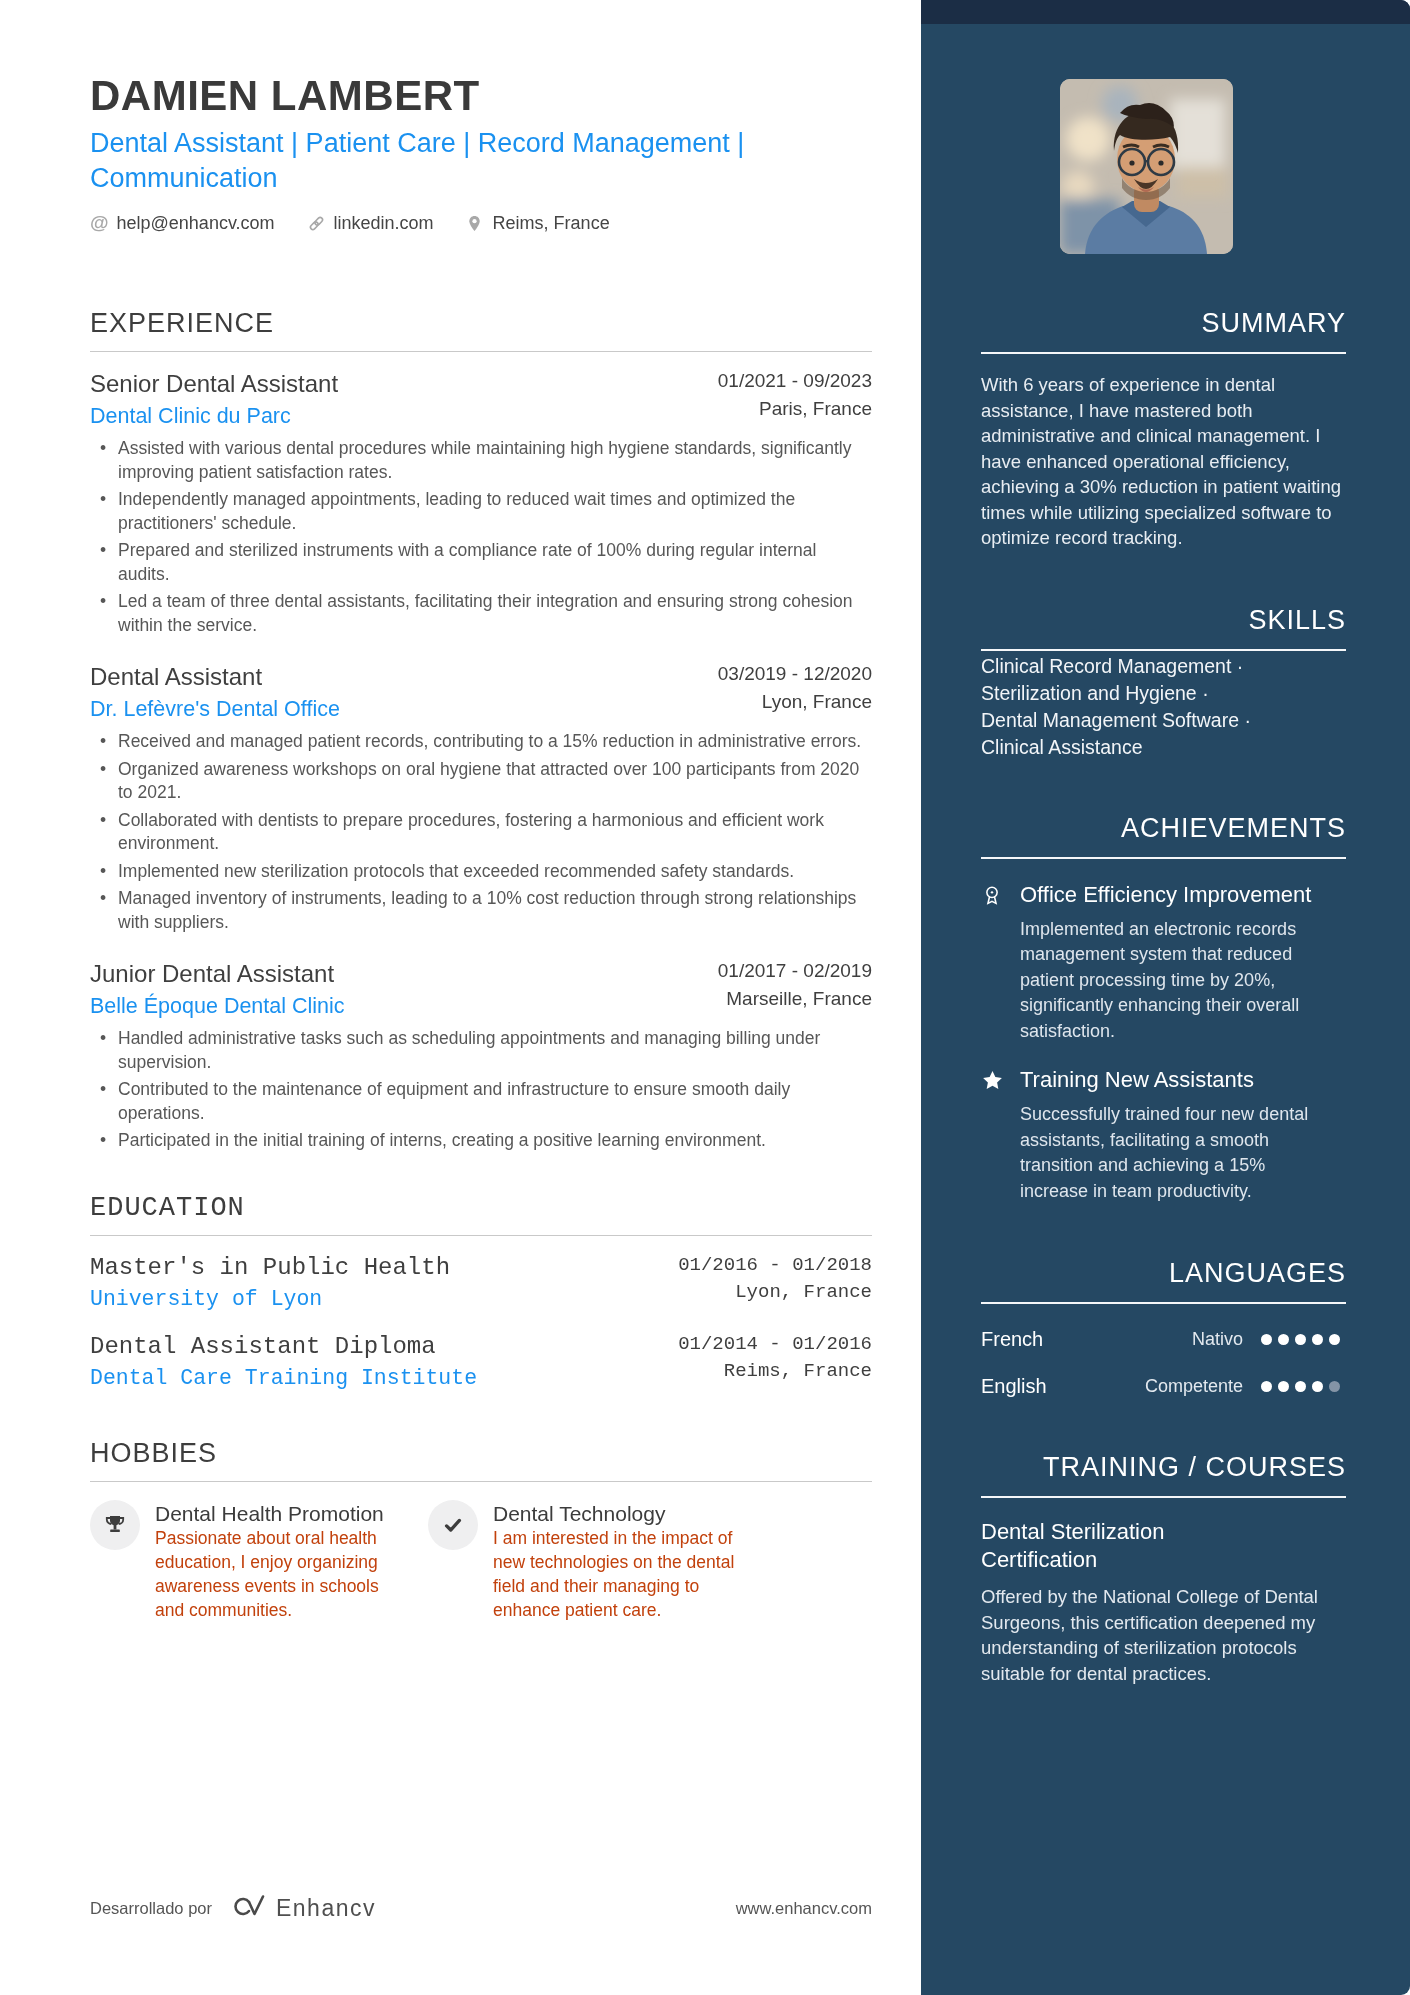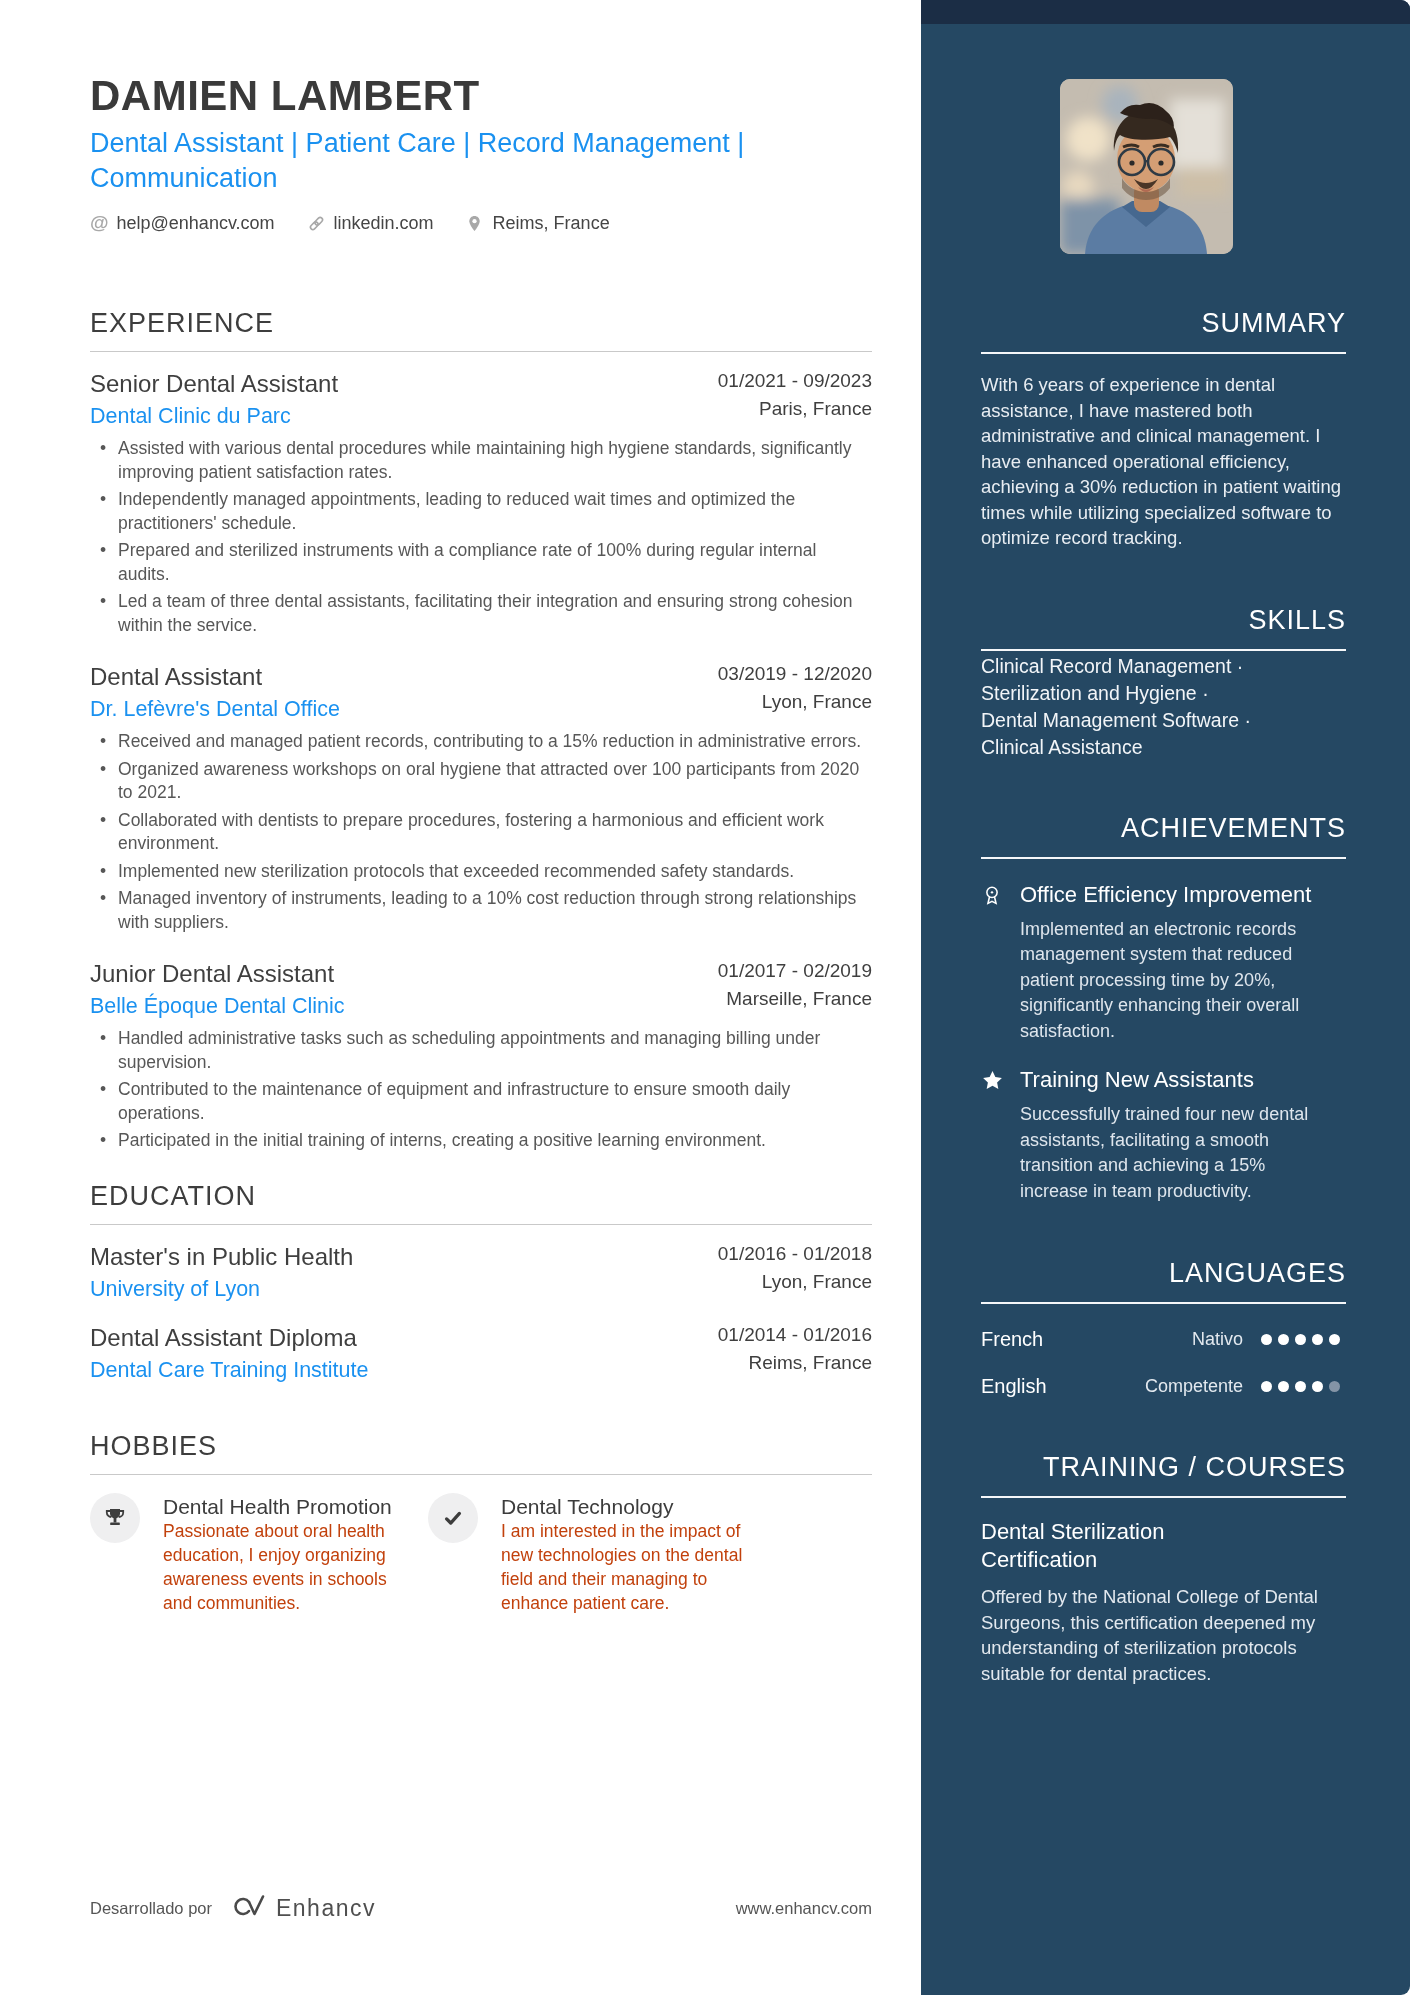--- a/index.html
+++ b/index.html
@@ -11,40 +11,40 @@
   .main-col { position:absolute; left:90px; top:0; width:782px; padding-top:72px; }
   .name { font-size:42px; font-weight:bold; color:#3a3a3a; letter-spacing:.5px; line-height:1.15; }
   .headline { font-size:27px; color:#1a91f0; line-height:35px; margin-top:6px; }
   .contact-row { display:flex; align-items:center; gap:32px; margin-top:16px; }
   .contact-item { display:flex; align-items:center; gap:8px; font-size:18px; color:#454545; }
   .at-glyph { color:#a8a8a8; font-size:19px; font-weight:bold; }
   .c-icon { display:inline-flex; width:19px; height:19px; }
 
   .section { margin-top:0; }
   .sec-exp { margin-top:74px; }
-  .sec-edu { margin-top:28px; }
+  .sec-edu { margin-top:40px;font-family:Liberation Mono, monospace; }
   .sec-hob { margin-top:48px; }
   h2.sec-head { font-size:27px; font-weight:400; color:#3d3d3d; letter-spacing:1px; }
   .rule { border-top:1px solid #c9c9c9; margin-top:12px; margin-bottom:18px; }
 
   .job { margin-bottom:26px; }
   .row-between { display:flex; justify-content:space-between; align-items:flex-start; }
   .job-title { font-size:24px; font-weight:400; color:#3f3f3f; }
   .job-dates { font-size:19px; color:#3f3f3f; white-space:nowrap; }
   .company { font-size:21.5px; color:#1a91f0; margin-top:6px; }
   .job-loc { font-size:19px; color:#3f3f3f; white-space:nowrap; }
   ul.bullets { list-style:none; margin-top:8px; }
   ul.bullets li { position:relative; padding-left:28px; font-size:17.5px; color:#575757; line-height:23.5px; margin-bottom:4px; }
   ul.bullets li::before { content:"•"; position:absolute; left:10px; top:0; color:#575757; }
 
   .edu-entry { margin-bottom:22px; }
   .school { font-size:21.5px; color:#1a91f0; margin-top:6px; }
 
   .hobby-row { display:flex; }
-  .hobby-item { display:flex; gap:23px; }
+  .hobby-item { display:flex; gap:15px; }
   .hobby-item.first { width:338px; flex:none; }
   .hobby-icon-circle { width:50px; height:50px; border-radius:50%; background:#efeff0; flex:none;
                        display:flex; align-items:center; justify-content:center; }
   .hobby-text { width:250px; }
   .hobby-title { font-size:21px; color:#3c3c3c; margin-top:2px; }
   .hobby-desc { font-size:17.5px; color:#c2410c; line-height:24px; }
 
   
   .footer { position:absolute; left:90px; top:1893px; width:782px; display:flex; align-items:center; }
   .powered { font-size:16.5px; color:#555555; }

